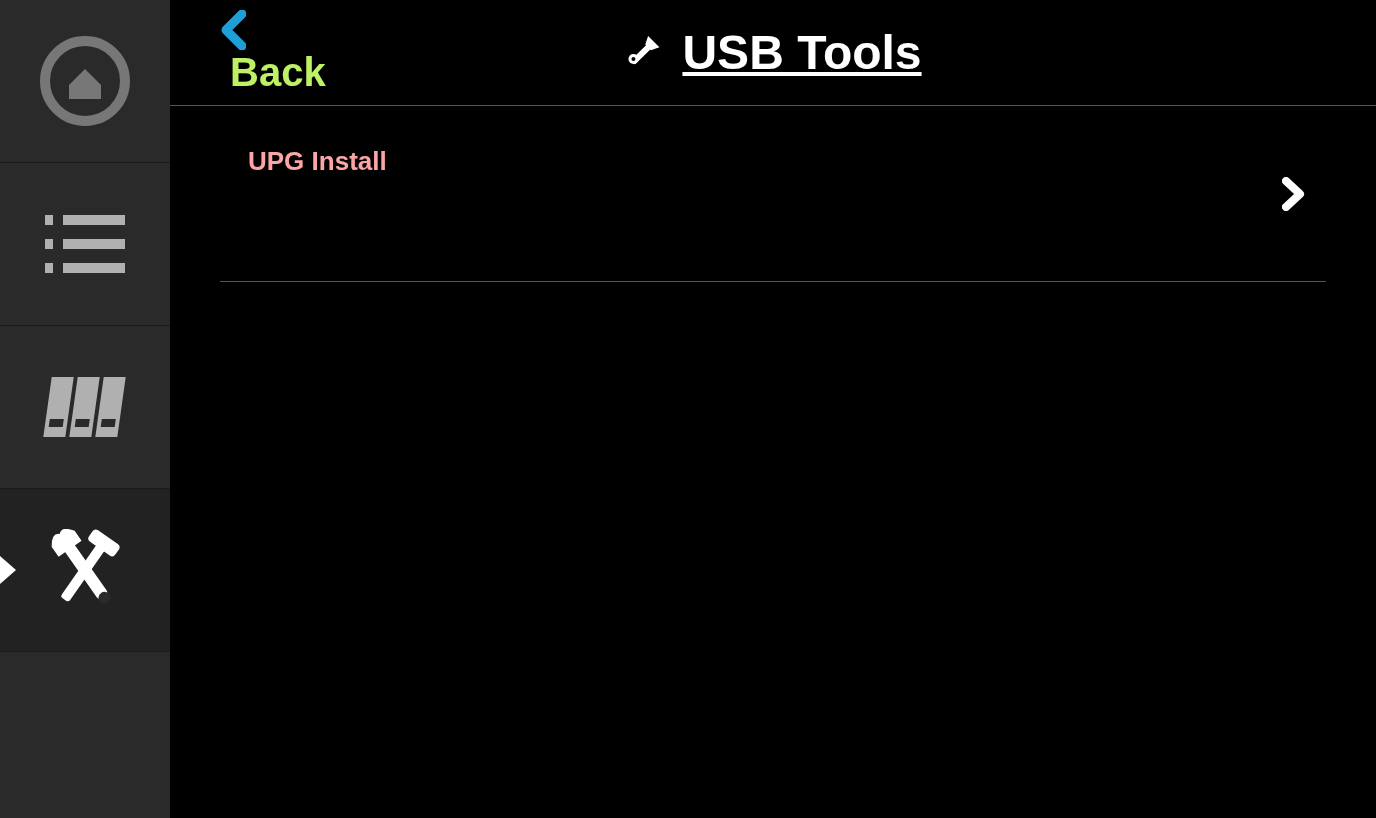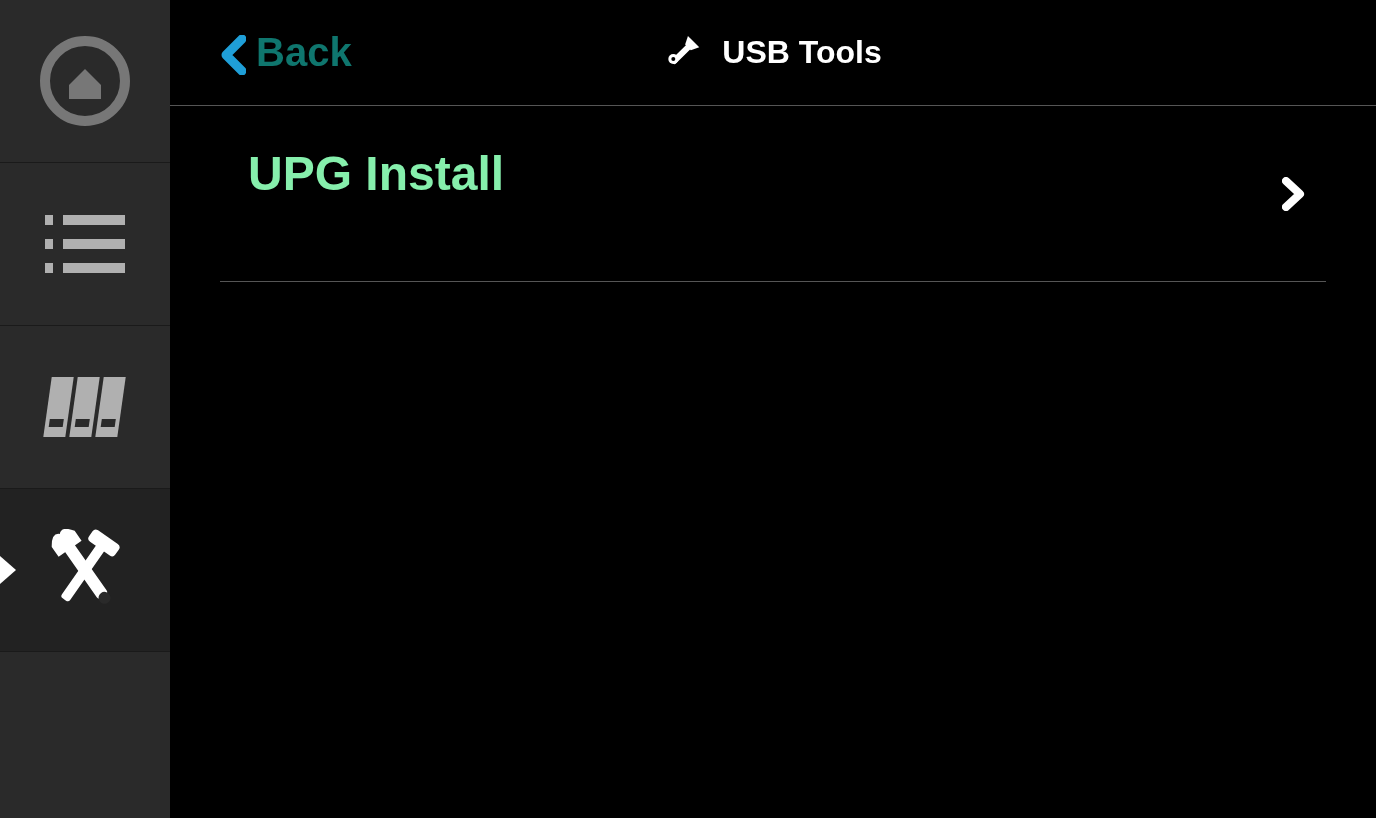--- a/index.html
+++ b/index.html
@@ -55,60 +55,62 @@
   }
   .header {
     height: 106px;
     border-bottom: 1px solid #555;
     display: flex;
     align-items: center;
     position: relative;
   }
   .back-button {
     display: flex;
-    align-items: flex-end;
+    align-items: flex-start;
     margin-left: 50px;
-    color: #0f766e;
+    color: #bef264;
     cursor: pointer;
+    flex-direction: column;
   }
   .back-button-text {
     font-size: 40px;
     font-weight: bold;
     margin-left: 10px;
   }
   .header-title {
     position: absolute;
     left: 50%;
     transform: translateX(-50%);
     display: flex;
     align-items: center;
     color: #ffffff;
   }
   .header-title-text {
-    font-size: 32px;
+    font-size: 48px;
     font-weight: bold;
     margin-left: 22px;
+    text-decoration: underline;
   }
   .list {
     flex: 1;
     padding: 0 50px 0 50px;
   }
   .list-row {
     height: 176px;
     border-bottom: 1px solid #555;
     display: flex;
     align-items: center;
     justify-content: space-between;
     padding-left: 28px;
     padding-right: 20px;
     position: relative;
   }
   .list-row-label {
-    color: #86efac;
-    font-size: 48px;
+    color: #fca5a5;
+    font-size: 26px;
     font-weight: bold;
     align-self: flex-start;
     margin-top: 40px;
   }
   .list-row-chevron {
     display: flex;
     align-items: center;
     justify-content: center;
   }
   .highlight-circle {

